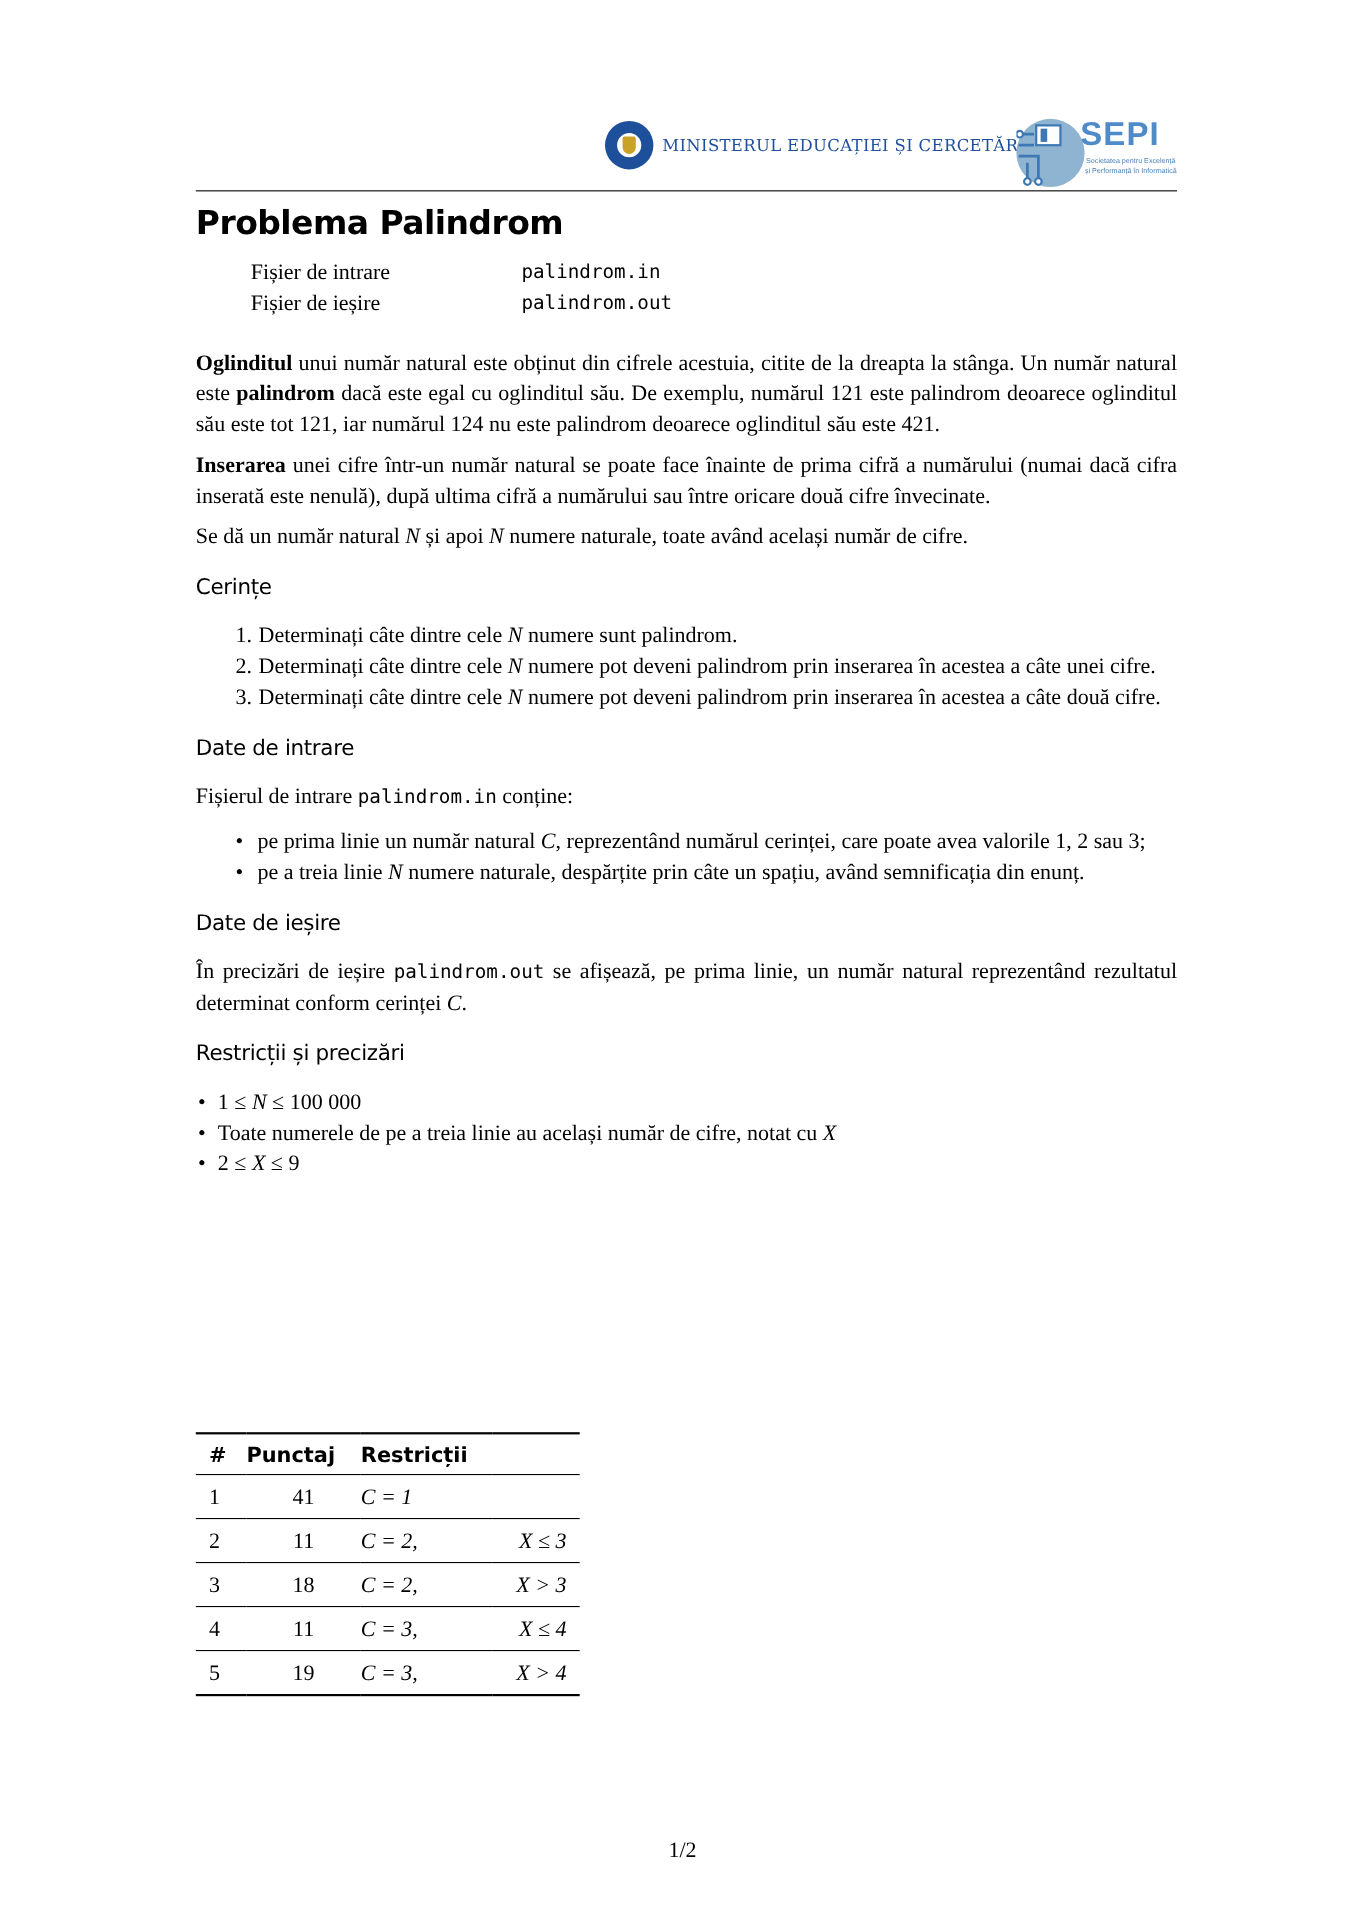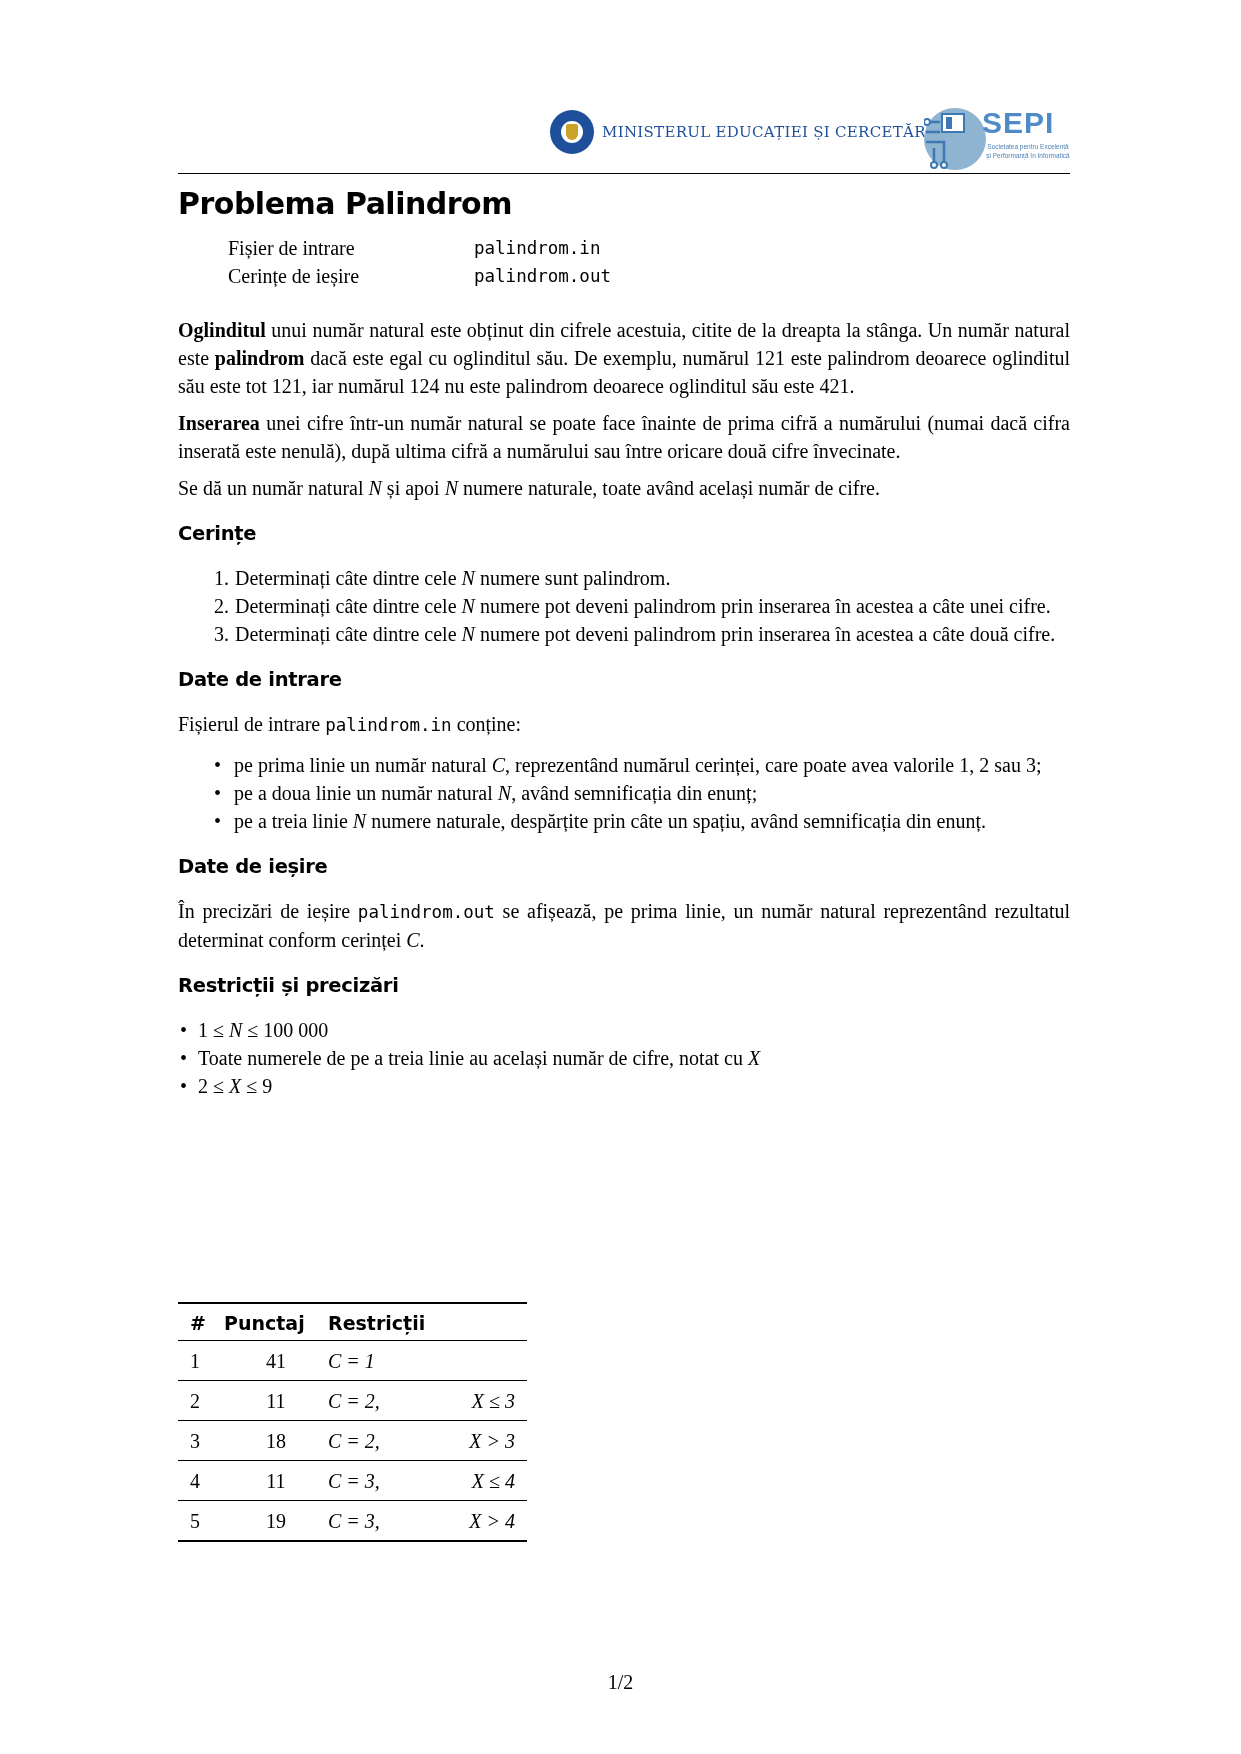--- a/index.html
+++ b/index.html
@@ -16,21 +16,21 @@
   .sepi-circle { position: absolute; left: 0; top: 2px; width: 62px; height: 62px; border-radius: 50%; background: #8fb4d1; }
   .sepi-title { position: absolute; left: 58px; top: 0; font-family: "Liberation Sans", sans-serif; font-weight: bold; font-size: 30px; color: #4f8bc9; letter-spacing: 1px; }
   .sepi-sub { position: absolute; left: 62px; top: 36px; font-family: "Liberation Sans", sans-serif; font-size: 6.5px; color: #4a7fb5; line-height: 9px; text-align: center; width: 84px; }
   h1 { position: absolute; top: 186px; left: 0; margin: 0; font-family: "DejaVu Sans", sans-serif; font-weight: bold; font-size: 30px; letter-spacing: -0.5px; }
   .files { position: absolute; top: 234px; left: 50px; font-size: 20px; line-height: 28px; }
   .files .row { display: flex; gap: 40px; }
   .files .lbl { width: 206px; }
   .mono { font-family: "DejaVu Sans Mono", "Liberation Mono", monospace; font-size: 17.5px; }
   .body { position: absolute; top: 316px; left: 0; width: 892px; font-size: 20px; line-height: 28px; text-align: justify; }
   .body p { margin: 0 0 9px 0; }
-  .body h2 { font-family: "DejaVu Sans", sans-serif; font-weight: bold; font-size: 19.5px; margin: 18px 0 16px 0; letter-spacing: -0.3px; }
+  .body h2 { font-family: "DejaVu Sans", sans-serif; font-weight: normal; font-size: 19.5px; margin: 18px 0 16px 0; letter-spacing: -0.3px; }
   .body ol { margin: 0 0 10px 0; padding-left: 56px; }
   .body ol li { padding-left: 1px; }
   .body ul { margin: 0 0 10px 0; padding-left: 56px; list-style: none; }
   .body ul li { position: relative; }
   .body ul li::before { content: "•"; position: absolute; left: -20px; }
   .body ul.tight { padding-left: 20px; }
   .body ul.tight li::before { left: -18px; }
   i.m { font-style: italic; }
   table.score { position: absolute; top: 1302px; left: 0; border-collapse: collapse; font-size: 20px; width: 349px; }
   table.score th { font-family: "DejaVu Sans", sans-serif; font-weight: bold; font-size: 19px; text-align: left; padding: 8px 0 6px 0; border-top: 2px solid #000; border-bottom: 1.2px solid #000; }
@@ -69,42 +69,41 @@
   </div>
 
   <h1>Problema Palindrom</h1>
 
   <div class="files">
     <div class="row">
       <span class="lbl">Fișier de intrare</span>
       <span class="mono">palindrom.in</span>
     </div>
     <div class="row">
-      <span class="lbl">Cerințe de ieșire</span>
+      <span class="lbl">Fișier de ieșire</span>
       <span class="mono">palindrom.out</span>
     </div>
   </div>
 
   <div class="body">
     <p><b>Oglinditul</b><span> unui număr natural este obținut din cifrele acestuia, citite de la dreapta la stânga. Un număr natural este </span><b>palindrom</b><span> dacă este egal cu oglinditul său. De exemplu, numărul 121 este palindrom deoarece oglinditul său este tot 121, iar numărul 124 nu este palindrom deoarece oglinditul său este 421.</span></p>
     <p><b>Inserarea</b><span> unei cifre într-un număr natural se poate face înainte de prima cifră a numărului (numai dacă cifra inserată este nenulă), după ultima cifră a numărului sau între oricare două cifre învecinate.</span></p>
     <p><span>Se dă un număr natural </span><i class="m">N</i><span> și apoi </span><i class="m">N</i><span> numere naturale, toate având același număr de cifre.</span></p>
 
     <h2>Cerințe</h2>
     <ol>
       <li><span>Determinați câte dintre cele </span><i class="m">N</i><span> numere sunt palindrom.</span></li>
       <li><span>Determinați câte dintre cele </span><i class="m">N</i><span> numere pot deveni palindrom prin inserarea în acestea a câte unei cifre.</span></li>
       <li><span>Determinați câte dintre cele </span><i class="m">N</i><span> numere pot deveni palindrom prin inserarea în acestea a câte două cifre.</span></li>
     </ol>
 
     <h2>Date de intrare</h2>
     <p style="margin-bottom:12px"><span>Fișierul de intrare </span><span class="mono">palindrom.in</span><span> conține:</span></p>
     <ul>
       <li><span>pe prima linie un număr natural </span><i class="m">C</i><span>, reprezentând numărul cerinței, care poate avea valorile 1, 2 sau 3;</span></li>
-      <li><span>pe a doua linie un număr natural </span><i class="m">N</i><span>, având semnificația din enunț;</span></li>
       <li><span>pe a treia linie </span><i class="m">N</i><span> numere naturale, despărțite prin câte un spațiu, având semnificația din enunț.</span></li>
     </ul>
 
     <h2>Date de ieșire</h2>
     <p><span>În precizări de ieșire </span><span class="mono">palindrom.out</span><span> se afișează, pe prima linie, un număr natural reprezentând rezultatul determinat conform cerinței </span><i class="m">C</i><span>.</span></p>
 
     <h2>Restricții și precizări</h2>
     <ul class="tight">
       <li><span>1 ≤ </span><i class="m">N</i><span> ≤ 100 000</span></li>
       <li><span>Toate numerele de pe a treia linie au același număr de cifre, notat cu </span><i class="m">X</i><span></span></li>

